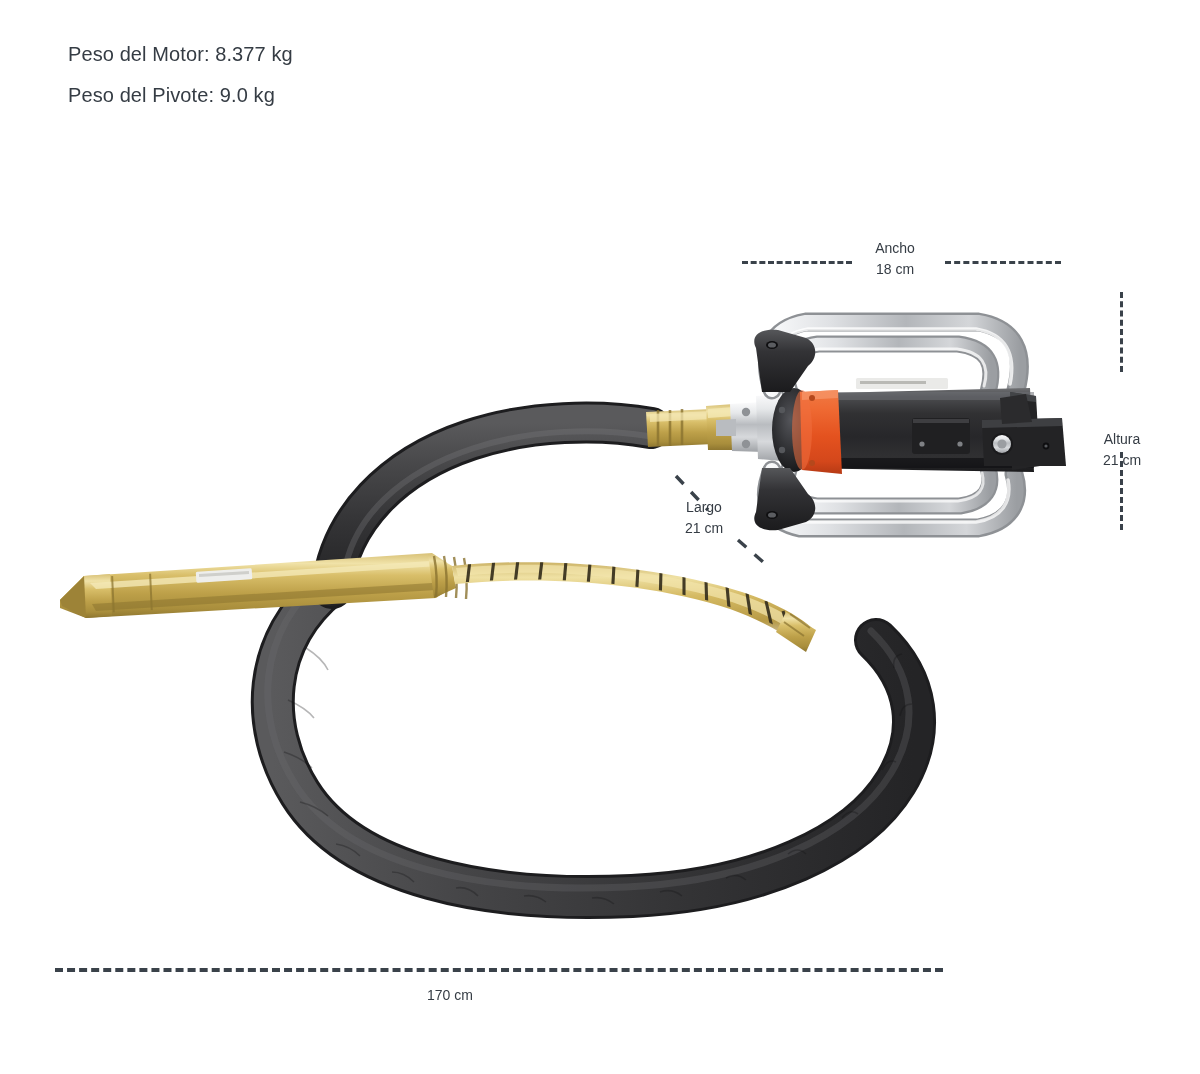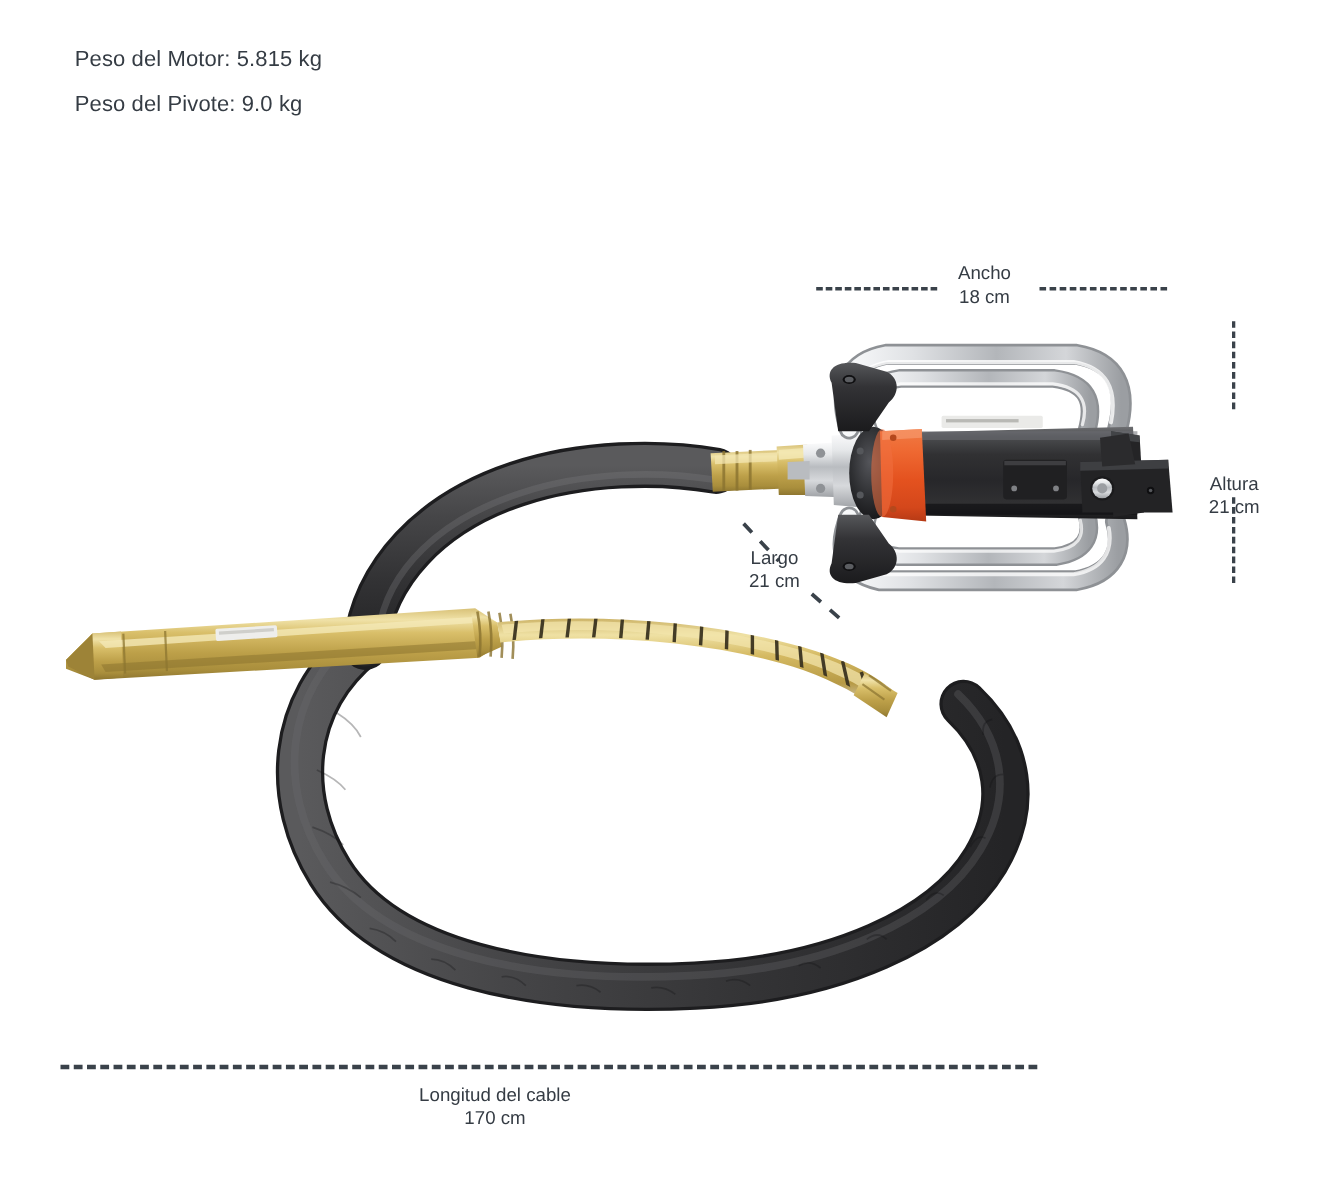--- a/index.html
+++ b/index.html
@@ -16,21 +16,21 @@
     position:absolute;left:68px;
     font-size:20px;font-weight:400;color:#353c44;
     letter-spacing:.1px;white-space:nowrap;
   }
   #spec-motor{top:43px;}
   #spec-pivote{top:84px;}
 
   
   .dim-label{
     position:absolute;text-align:center;color:#353c44;
-    font-size:17px;line-height:21px;white-space:nowrap;
+    font-size:14px;line-height:21px;white-space:nowrap;
   }
   .dim-label .l1{display:block;}
   .dim-label .l2{display:block;}
 
   #lbl-ancho{left:830px;top:238px;width:130px;}
   #lbl-altura{left:1068px;top:393px;width:108px;margin-top:36px;}
   #lbl-largo{left:648px;top:497px;width:112px;}
   #lbl-cable{left:300px;top:985px;width:300px;}
 
   
@@ -53,21 +53,21 @@
 
   
   #product{position:absolute;left:0;top:0;width:1200px;height:1074px;}
   #product svg{display:block;}
 </style>
 </head>
 <body>
 
 <div id="stage">
 
-  <div class="spec-line" id="spec-motor">Peso del Motor: 5.815 kg</div>
+  <div class="spec-line" id="spec-motor">Peso del Motor: 8.377 kg</div>
   <div class="spec-line" id="spec-pivote">Peso del Pivote: 9.0 kg</div>
 
   <div id="product">
   <svg width="1200" height="1074" viewBox="0 0 1200 1074" xmlns="http://www.w3.org/2000/svg">
     <defs>
 
       <linearGradient id="gHose" x1="0" y1="0" x2="0" y2="1">
         <stop offset="0%" stop-color="#5a5a5c"></stop>
         <stop offset="28%" stop-color="#464648"></stop>
         <stop offset="62%" stop-color="#333335"></stop>
@@ -381,17 +381,16 @@
       <line x1="78" y1="72" x2="110" y2="100" stroke="#3a424a" stroke-width="3.4" stroke-dasharray="11 11" stroke-linecap="butt"></line>
     </svg>
   </div>
   <div class="dim-label" id="lbl-largo">
     <span class="l1">Largo</span>
     <span class="l2">21 cm</span>
   </div>
 
   <div class="dash-h" id="dash-cable"></div>
   <div class="dim-label" id="lbl-cable">
-    <span class="l1">Longitud del cable</span>
     <span class="l2">170 cm</span>
   </div>
 
 </div>
 
 </body></html>

